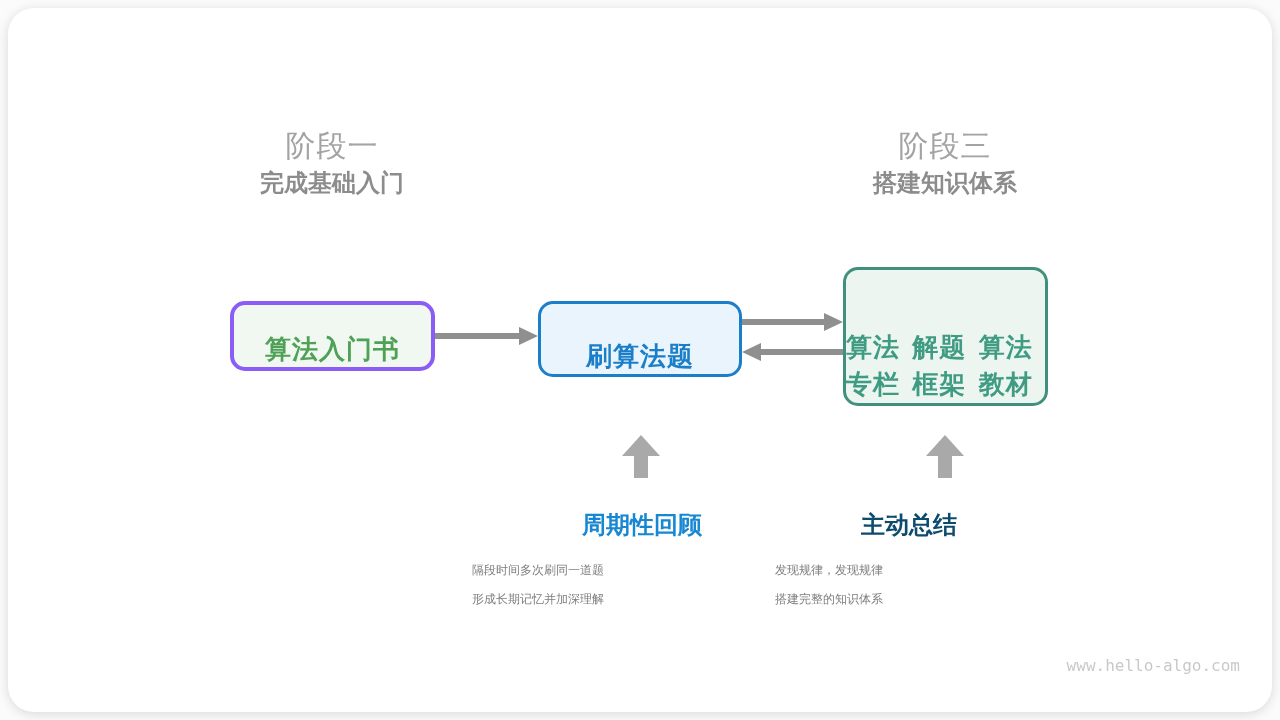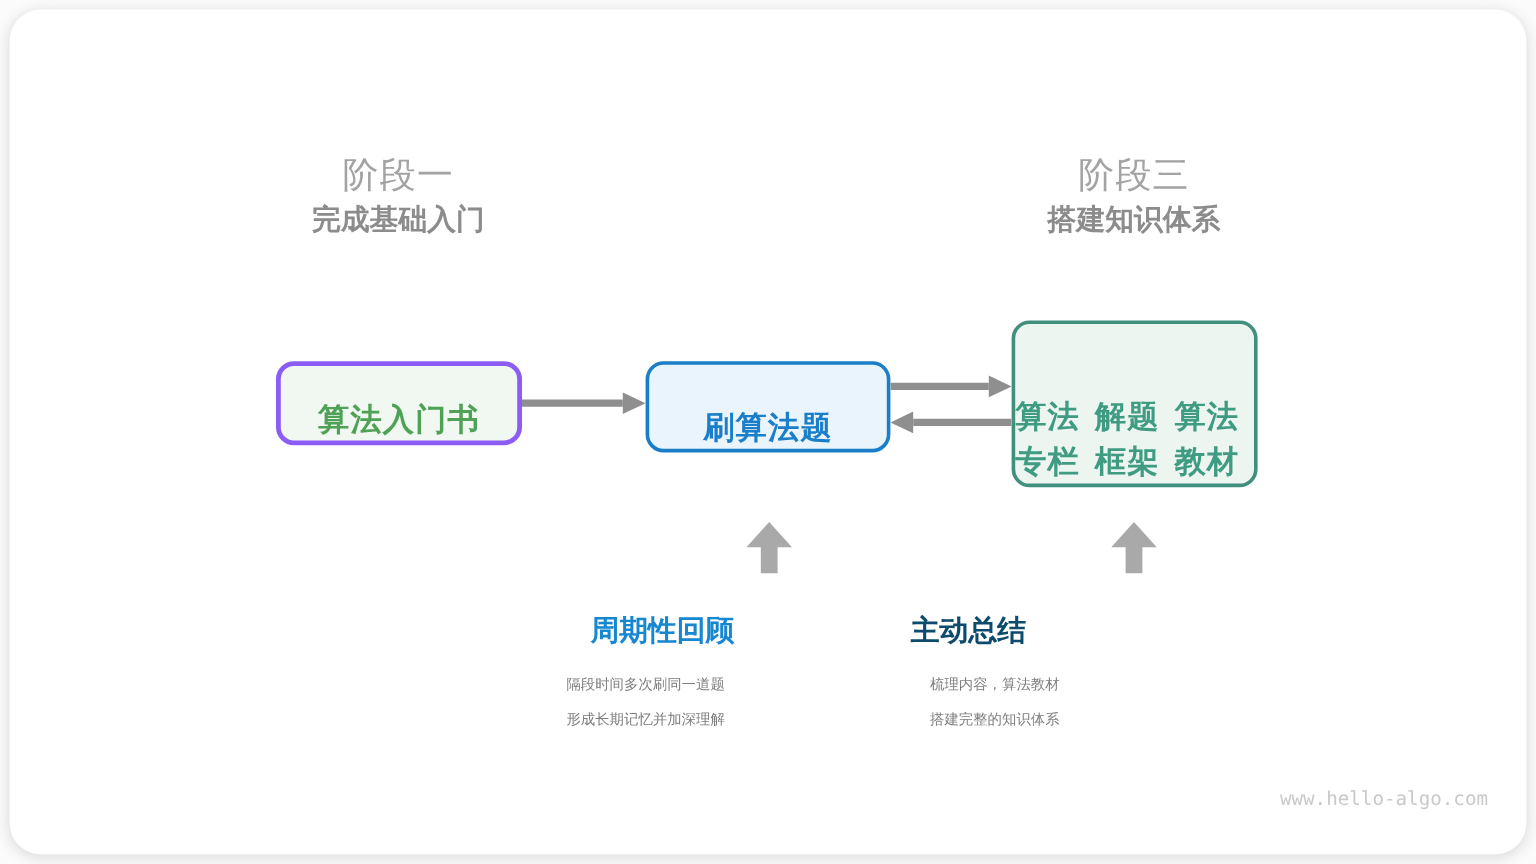--- a/index.html
+++ b/index.html
@@ -84,20 +84,21 @@
   .harrow-1 { left: 427px; top: 318px; }
   .harrow-2 { left: 734px; top: 304px; }
   .harrow-3 { left: 734px; top: 334px; }
   .uparrow { position: absolute; }
   .uparrow-1 { left: 614px; top: 427px; }
   .uparrow-2 { left: 918px; top: 427px; }
   
   .annotation-title {
     position: absolute;
     width: 300px;
+    text-align: center;
     font-size: 24px;
     font-weight: 700;
     top: 501px;
   }
   .annotation-title.review  { left: 484px; color: #1787d2; }
   .annotation-title.summary { left: 751px; color: #0c4a6e; }
   .annotation-desc {
     position: absolute;
     width: 340px;
     text-align: left;
@@ -166,20 +167,20 @@
     </svg>
 
     <div class="annotation-title review">周期性回顾</div>
     <div class="annotation-desc review">
       <div>隔段时间多次刷同一道题</div>
       <div>形成长期记忆并加深理解</div>
     </div>
 
     <div class="annotation-title summary">主动总结</div>
     <div class="annotation-desc summary">
-      <div>梳理内容，算法教材</div>
+      <div>发现规律，发现规律</div>
       <div>搭建完整的知识体系</div>
     </div>
 
     <div class="watermark">www.hello-algo.com</div>
 
   </div>
 </div>
 
 </body></html>

